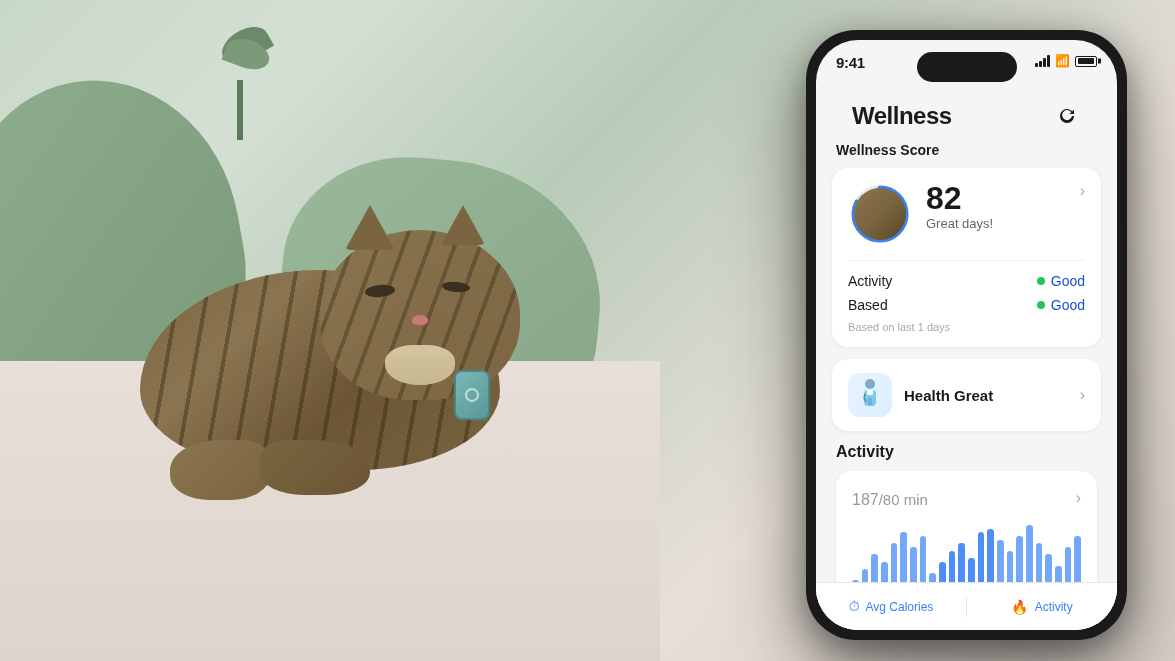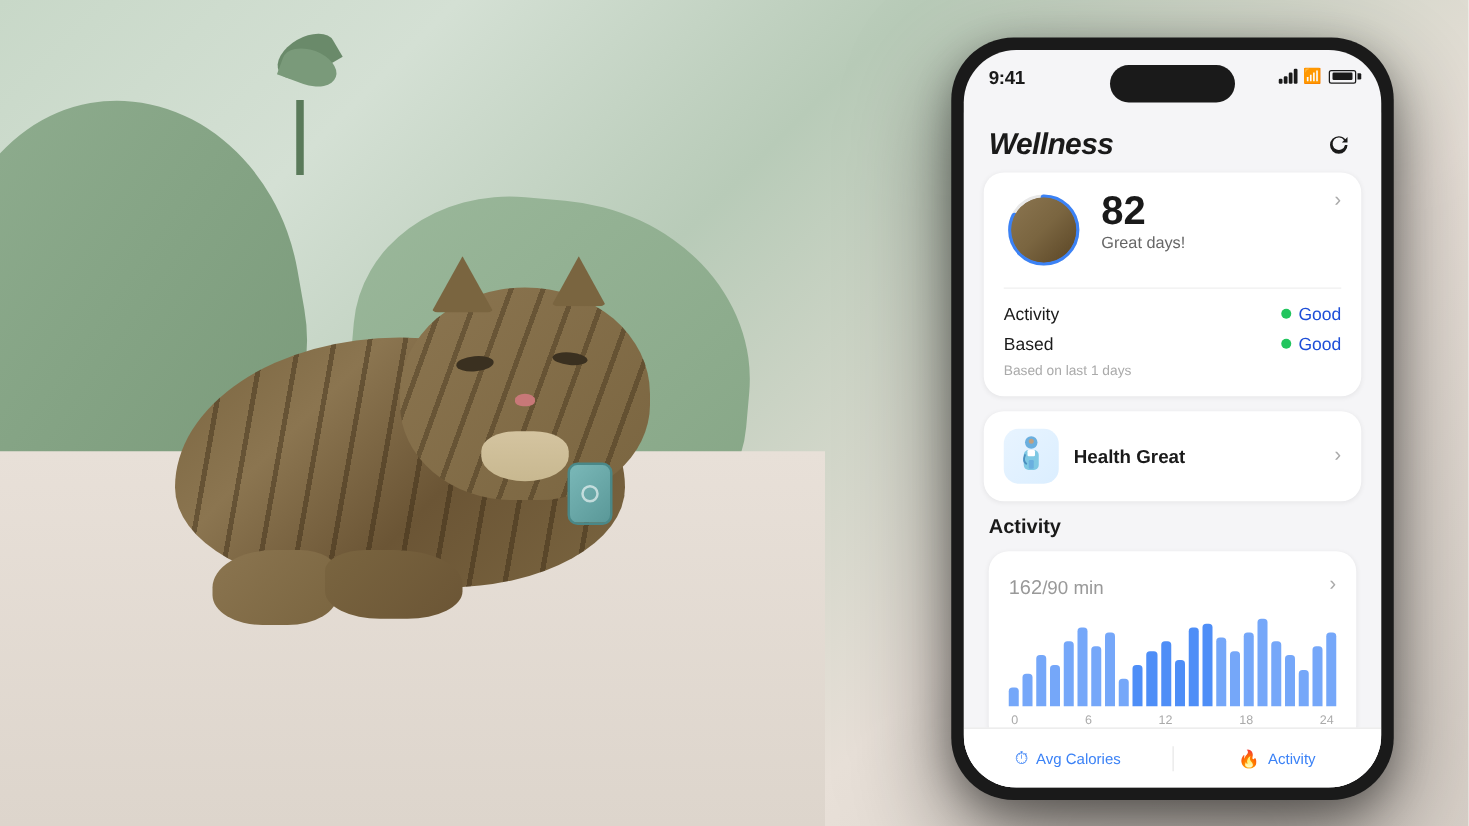--- a/index.html
+++ b/index.html
@@ -276,23 +276,23 @@
       width: 45px;
       height: 28px;
       background: #7a9a7a;
       border-radius: 50% 50% 50% 0;
       transform: rotate(20deg);
     }
 
     
     .phone-container {
       position: absolute;
-      right: 60px;
+      right: 48px;
       top: 30px;
-      width: 354px;
+      width: 321px;
       height: 610px;
     }
 
     .phone-frame {
       position: absolute;
       inset: 0;
       background: #1a1a1a;
       border-radius: 50px;
       box-shadow: 0 30px 80px rgba(0,0,0,0.5), 0 10px 30px rgba(0,0,0,0.3);
     }
@@ -372,22 +372,21 @@
       bottom: 0;
       background: #f5f5f7;
       overflow: hidden;
     }
 
     
     .app-header {
       display: flex;
       align-items: center;
       justify-content: space-between;
-      padding: 12px 20px 8px;
-      font-style: italic;
+      padding: 12px 36px 8px;
     }
 
     .app-title {
       font-size: 24px;
       font-weight: 700;
       color: #1a1a1a;
       letter-spacing: -0.5px;
     }
 
     .refresh-icon {
@@ -752,20 +751,21 @@
 
       <div class="app-header">
         <span class="app-title">Wellness</span>
         <div class="refresh-icon">
           <svg width="20" height="20" viewBox="0 0 20 20" fill="none" xmlns="http://www.w3.org/2000/svg">
             <path d="M3 10a7 7 0 0 1 7-7c2.1 0 3.97.92 5.27 2.38L17 3.5V8h-4.5l1.77-1.77A5 5 0 1 0 15 10h2a7 7 0 0 1-14 0z" fill="#1a1a1a"></path>
           </svg>
         </div>
       </div>
 
+      <div class="section-title">Wellness Score</div>
 
       <div class="wellness-card">
         <div class="wellness-score-row">
 
           <div class="score-circle">
             <svg viewBox="0 0 64 64" width="64" height="64">
               <circle class="score-bg-circle" cx="32" cy="32" r="26"></circle>
               <circle class="score-arc" cx="32" cy="32" r="26"></circle>
             </svg>
             <div class="cat-avatar">
@@ -816,21 +816,21 @@
         </div>
         <span class="health-alert-label">Health Great</span>
         <span class="health-alert-chevron">›</span>
       </div>
 
       <div class="activity-section">
         <div class="activity-title">Activity</div>
         <div class="activity-card">
           <div class="activity-minutes-row">
             <div class="activity-minutes">
-              <span>162</span><span style="font-size:15px;color:#999;font-weight:400;">/90 min</span>
+              <span>187</span><span style="font-size:15px;color:#999;font-weight:400;">/80 min</span>
             </div>
             <span style="color:#aaa;font-size:16px;">›</span>
           </div>
 
           <div class="bar-chart" id="bar-chart">
               <div class="bar" style="height: 21.0526%; background: rgb(59, 130, 246); opacity: 0.7;"></div>
               <div class="bar" style="height: 36.8421%; background: rgb(59, 130, 246); opacity: 0.7;"></div>
               <div class="bar" style="height: 57.8947%; background: rgb(59, 130, 246); opacity: 0.7;"></div>
               <div class="bar" style="height: 47.3684%; background: rgb(59, 130, 246); opacity: 0.7;"></div>
               <div class="bar" style="height: 73.6842%; background: rgb(59, 130, 246); opacity: 0.7;"></div>

